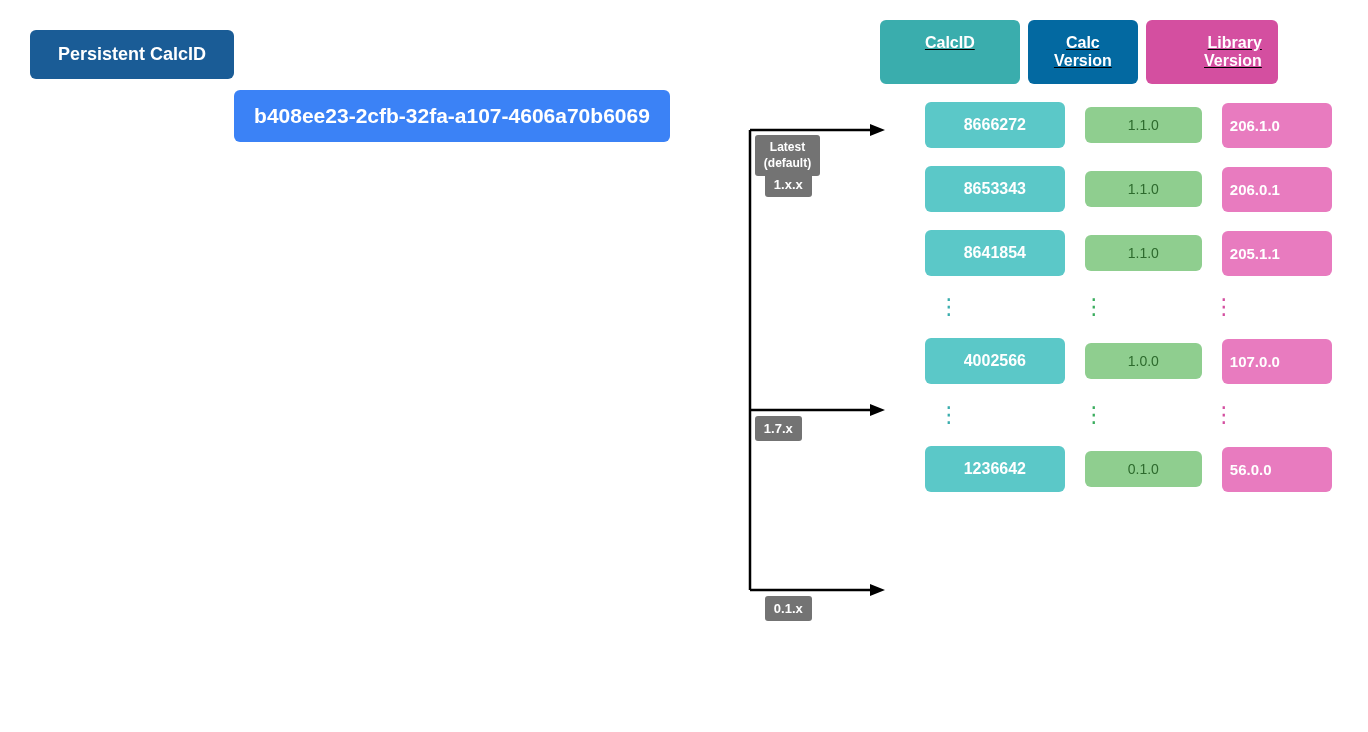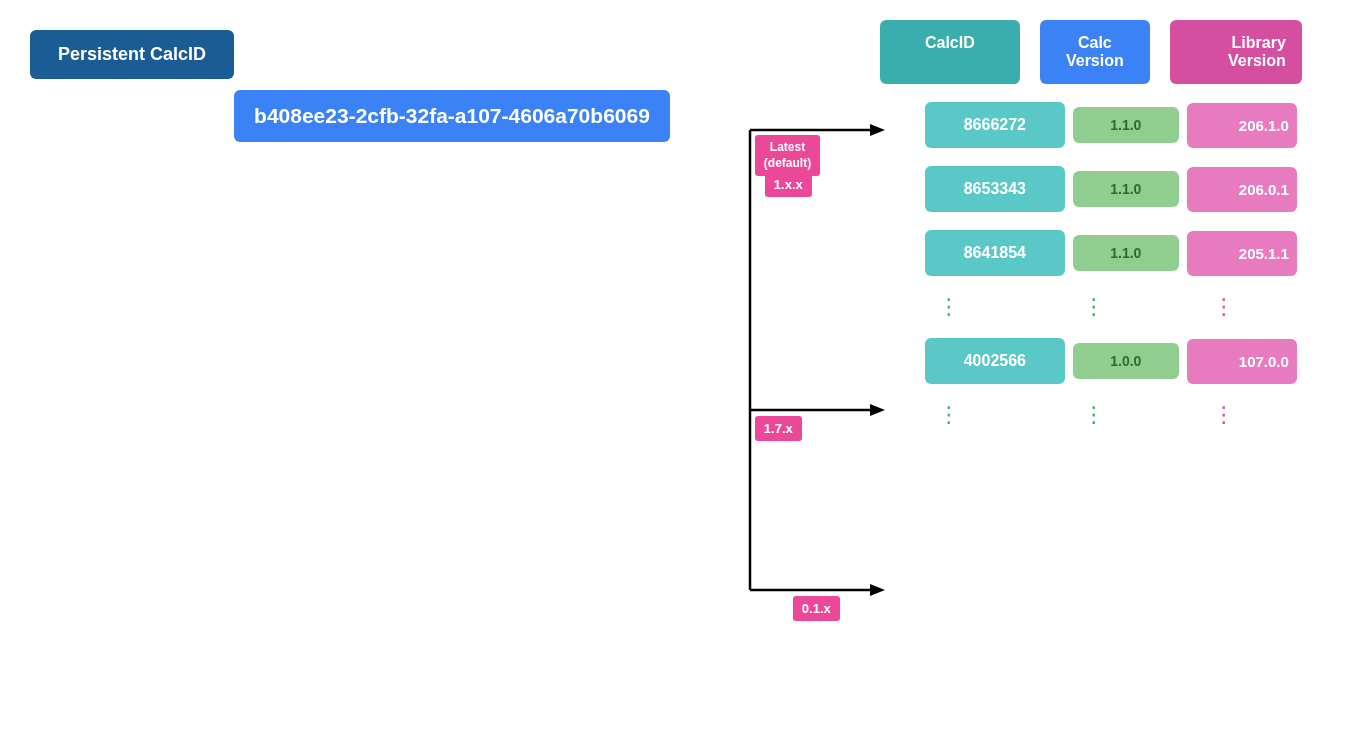--- a/index.html
+++ b/index.html
@@ -63,37 +63,38 @@
     .right-col {
       display: flex;
       flex-direction: column;
       align-items: flex-start;
       margin-left: 0;
     }
 
     .headers-row {
       display: flex;
       flex-direction: row;
-      gap: 20px;
+      gap: 8px;
       margin-bottom: 18px;
+      text-decoration: underline;
     }
 
     .header-calcid {
       background: #3aadad;
       color: #ffffff;
       font-weight: bold;
       font-size: 16px;
       padding: 14px 24px;
       border-radius: 6px;
       text-align: center;
       width: 140px;
     }
 
     .header-calcver {
-      background: #3b82f6;
+      background: #0369a1;
       color: #ffffff;
       font-weight: bold;
       font-size: 16px;
       padding: 14px 16px;
       border-radius: 6px;
       text-align: center;
       width: 110px;
     }
 
     .header-libver {
@@ -103,56 +104,56 @@
       font-size: 16px;
       padding: 14px 16px;
       border-radius: 6px;
       text-align: right;
       width: 132px;
     }
 
     .data-row {
       display: flex;
       flex-direction: row;
-      gap: 8px;
+      gap: 20px;
       margin-bottom: 18px;
       align-items: center;
       padding-left: 45px;
     }
 
     .cell-calcid {
       background: #5bc8c8;
       color: #ffffff;
       font-weight: bold;
       font-size: 16px;
       padding: 14px 10px;
       border-radius: 6px;
       text-align: center;
       width: 140px;
     }
 
     .cell-calcver {
       background: #8fce8f;
       color: #2d6a2d;
-      font-weight: bold;
+      font-weight: normal;
       font-size: 14px;
       padding: 10px 8px;
       border-radius: 6px;
       text-align: center;
-      width: 106px;
+      width: 117px;
     }
 
     .cell-libver {
       background: #e87bbf;
       color: #ffffff;
       font-weight: bold;
       font-size: 15px;
       padding: 14px 8px;
       border-radius: 6px;
-      text-align: right;
+      text-align: left;
       width: 110px;
     }
 
     .dots-row {
       display: flex;
       flex-direction: row;
       gap: 20px;
       margin-bottom: 18px;
       align-items: center;
     }
@@ -175,21 +176,21 @@
 
     .dots-libver {
       color: #d44fa0;
       font-size: 22px;
       text-align: center;
       width: 110px;
       letter-spacing: 2px;
     }
 
     .label-box {
-      background: #ec4899;
+      background: #737373;
       color: #ffffff;
       font-weight: bold;
       font-size: 13px;
       padding: 5px 9px;
       border-radius: 3px;
       text-align: center;
       display: inline-block;
     }
 
     .arrow-label-container {
@@ -230,21 +231,21 @@
     <div class="arrow-label-container" style="top: 72px; left: 95px;">
       <div class="label-box">1.x.x</div>
     </div>
 
     
     <div class="arrow-label-container" style="top: 316px; left: 85px;">
       <div class="label-box">1.7.x</div>
     </div>
 
     
-    <div class="arrow-label-container" style="top: 496px; left: 95px; margin-left: 28px;">
+    <div class="arrow-label-container" style="top: 496px; left: 95px;">
       <div class="label-box">0.1.x</div>
     </div>
   </div>
 
   <div class="right-col" style="margin-left: -10px; padding-top: 0;">
 
     <div class="headers-row">
       <div class="header-calcid">CalcID</div>
       <div class="header-calcver">Calc<br>Version</div>
       <div class="header-libver">Library<br>Version</div>
@@ -279,14 +280,19 @@
       <div class="cell-calcver">1.0.0</div>
       <div class="cell-libver">107.0.0</div>
     </div>
 
     <div class="dots-row">
       <div class="dots-calcid">⋮</div>
       <div class="dots-calcver">⋮</div>
       <div class="dots-libver">⋮</div>
     </div>
 
+    <div class="data-row">
+      <div class="cell-calcid">1236642</div>
+      <div class="cell-calcver">0.1.0</div>
+      <div class="cell-libver">56.0.0</div>
+    </div>
   </div>
 </div>
 
 </body></html>

